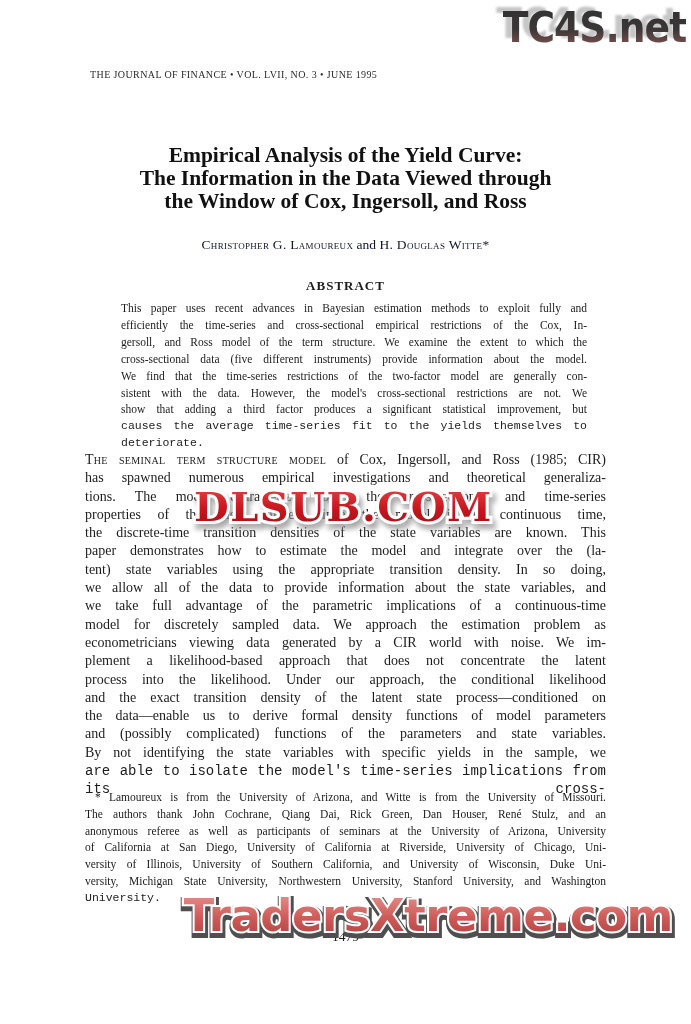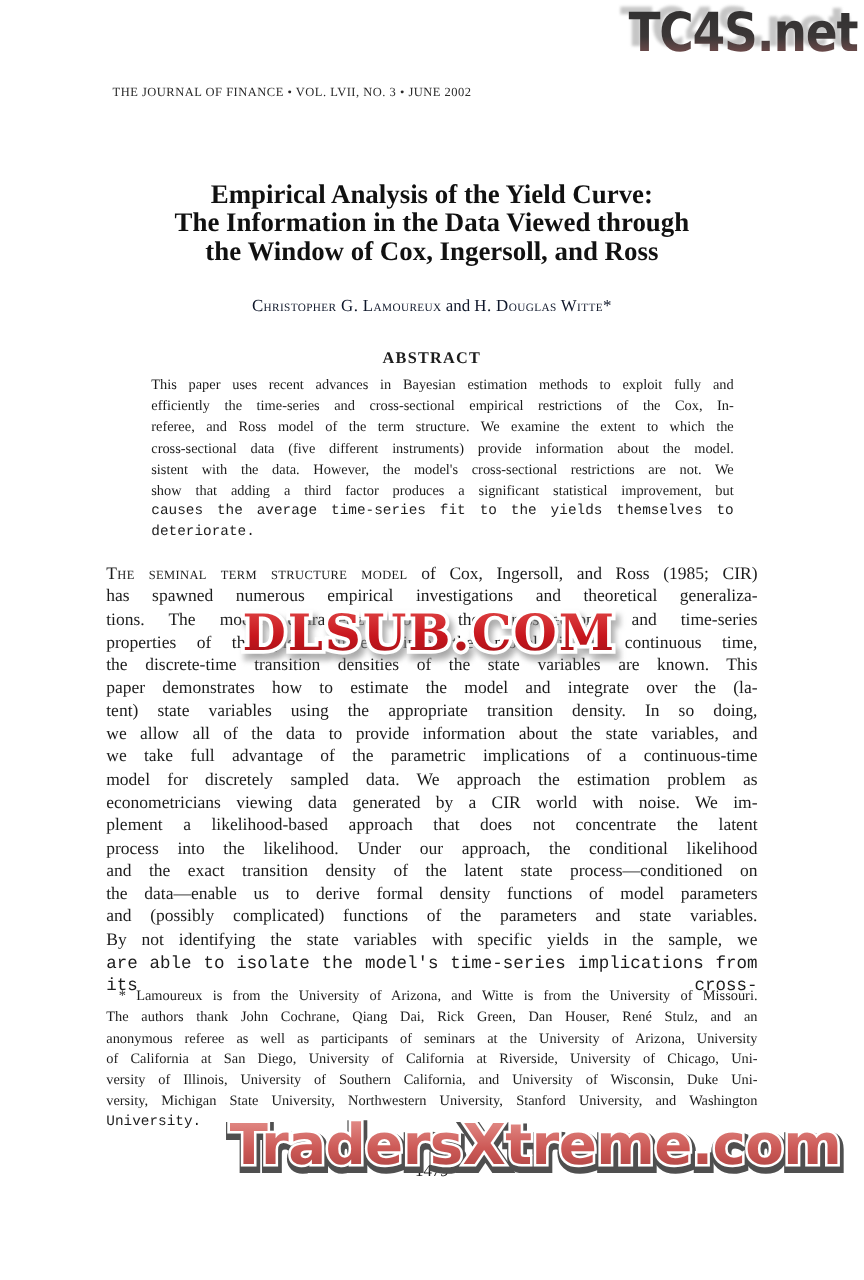--- a/index.html
+++ b/index.html
@@ -108,40 +108,41 @@
 </head>
 <body>
 
 <div class="page">
 
   <div class="wm wm-top">
     <span class="layer back">TC4S.net</span>
     <span class="layer front">TC4S.net</span>
   </div>
 
-  <div class="journal-header">THE JOURNAL OF FINANCE • VOL. LVII, NO. 3 • JUNE 2002</div>
+  <div class="journal-header">THE JOURNAL OF FINANCE • VOL. LVII, NO. 3 • JUNE 1995</div>
 
   <div class="title-block">
       <div class="tline">Empirical Analysis of the Yield Curve:</div>
       <div class="tline">The Information in the Data Viewed through</div>
       <div class="tline last">the Window of Cox, Ingersoll, and Ross</div>
     </div>
 
   <div class="authors-line">
     <span class="sc">Christopher G. Lamoureux</span>
     <span>and</span>
     <span class="sc">H. Douglas Witte*</span>
   </div>
 
   <div class="abstract-heading">ABSTRACT</div>
   <div class="abstract-block">
       <div class="jline">This paper uses recent advances in Bayesian estimation methods to exploit fully and</div>
       <div class="jline">efficiently the time-series and cross-sectional empirical restrictions of the Cox, In-</div>
-      <div class="jline">referee, and Ross model of the term structure. We examine the extent to which the</div>
+      <div class="jline">gersoll, and Ross model of the term structure. We examine the extent to which the</div>
       <div class="jline">cross-sectional data (five different instruments) provide information about the model.</div>
+      <div class="jline">We find that the time-series restrictions of the two-factor model are generally con-</div>
       <div class="jline">sistent with the data. However, the model's cross-sectional restrictions are not. We</div>
       <div class="jline">show that adding a third factor produces a significant statistical improvement, but</div>
       <div class="jline last">causes the average time-series fit to the yields themselves to deteriorate.</div>
     </div>
 
   <div class="body-block">
     <div class="jline">
       <span class="sc">The seminal term structure model</span>
       <span>of Cox, Ingersoll, and Ross (1985; CIR)</span>
     </div>

